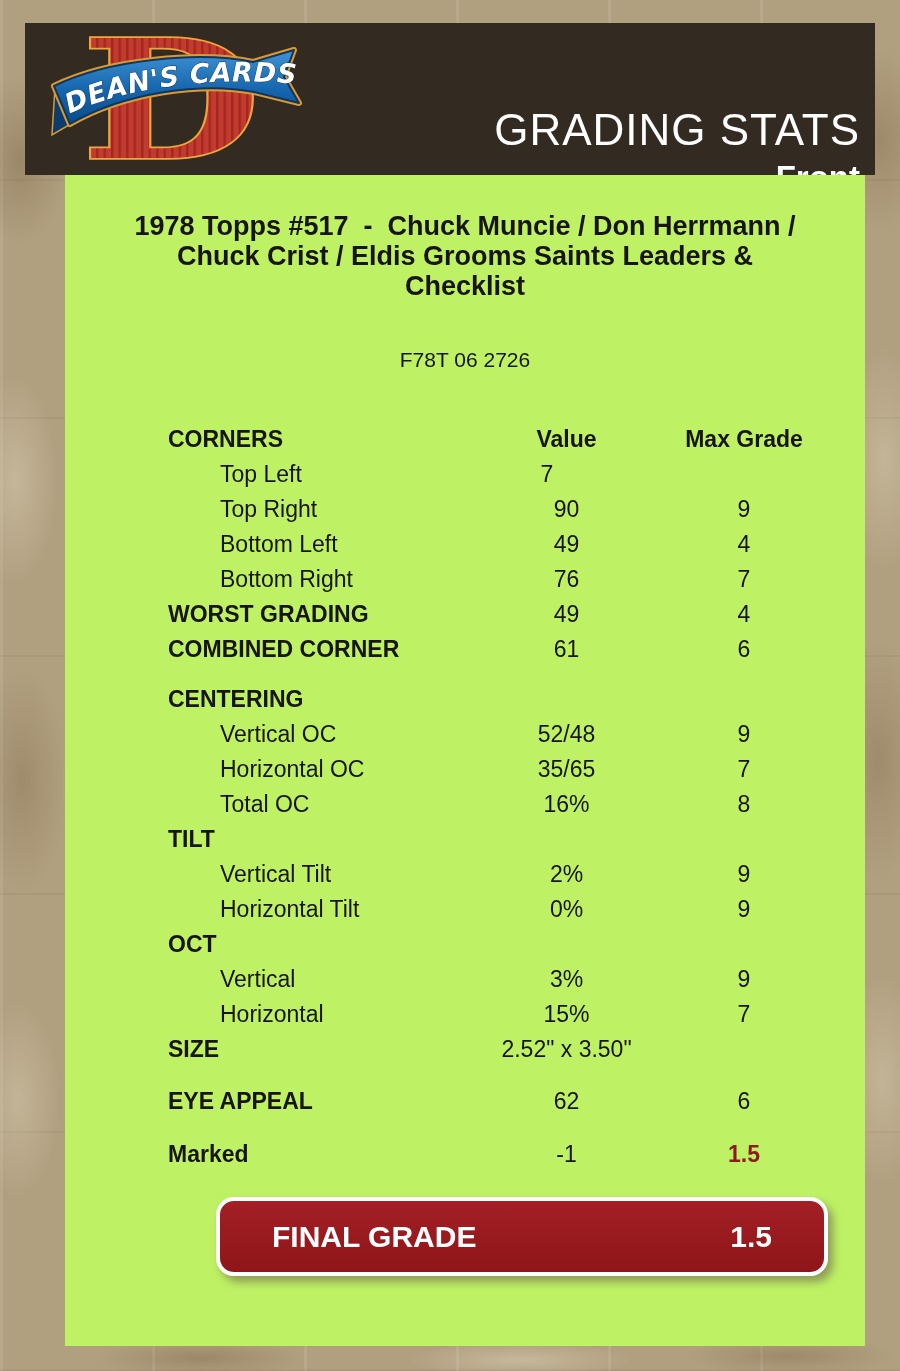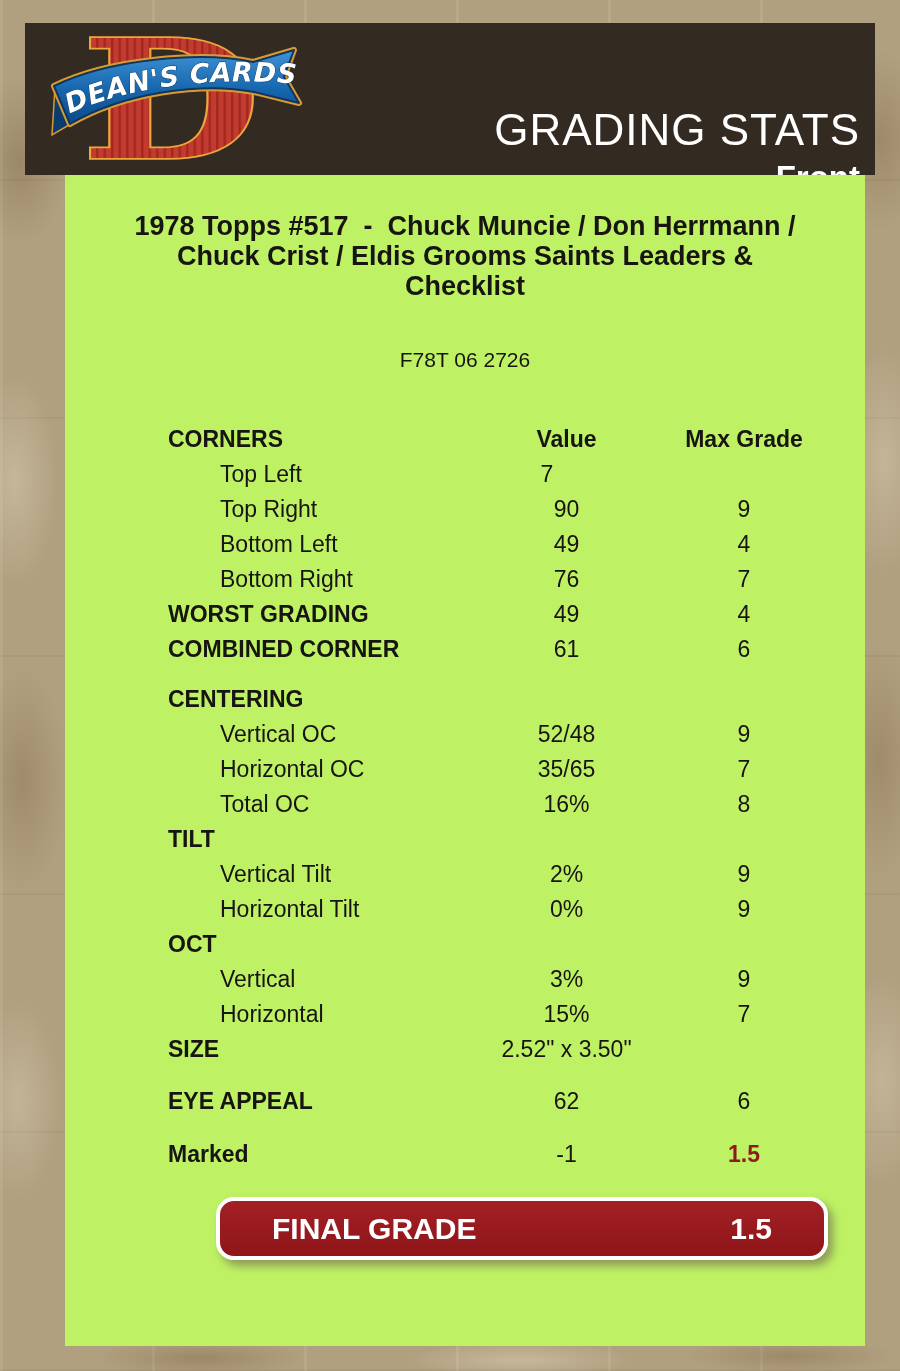--- a/index.html
+++ b/index.html
@@ -69,21 +69,21 @@
   .red-grade .c-grade{color:#8e1b1b;font-weight:bold;}
 
   
   .final-btn{
     position:absolute;left:151px;top:1022px;width:500px;height:55px;
     box-sizing:content-box;
     background:linear-gradient(#a32025,#8e1518);
     border:4px solid #ffffff;border-radius:18px;
     box-shadow:5px 6px 8px rgba(110,98,80,.6);
     display:flex;align-items:center;justify-content:space-between;
-    padding:0 52px;color:#ffffff;font-weight:bold;font-size:30px;
+    padding:8px 52px;color:#ffffff;font-weight:bold;font-size:30px;
     cursor:pointer;
   }
 </style>
 </head>
 <body>
 
 <div class="bg-texture"></div>
 
 <div class="header-bar">
   <div class="logo-wrap">

